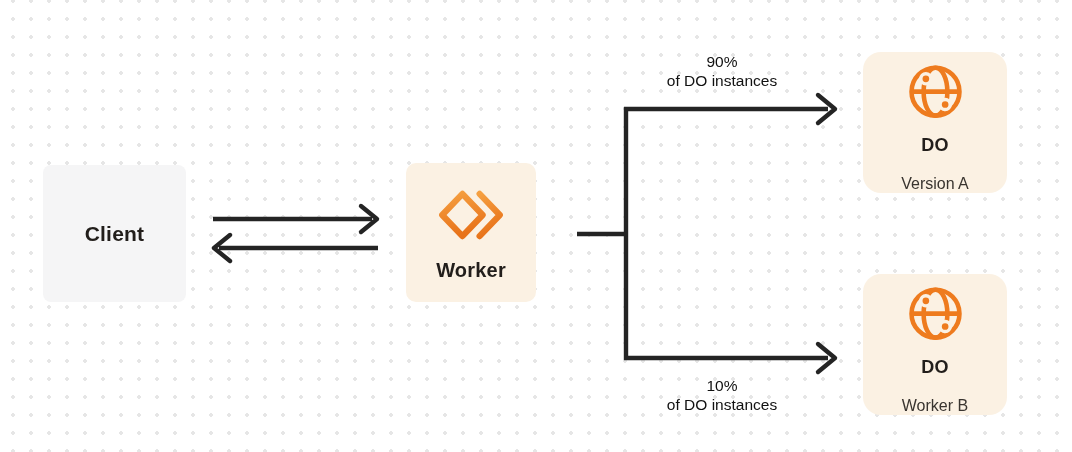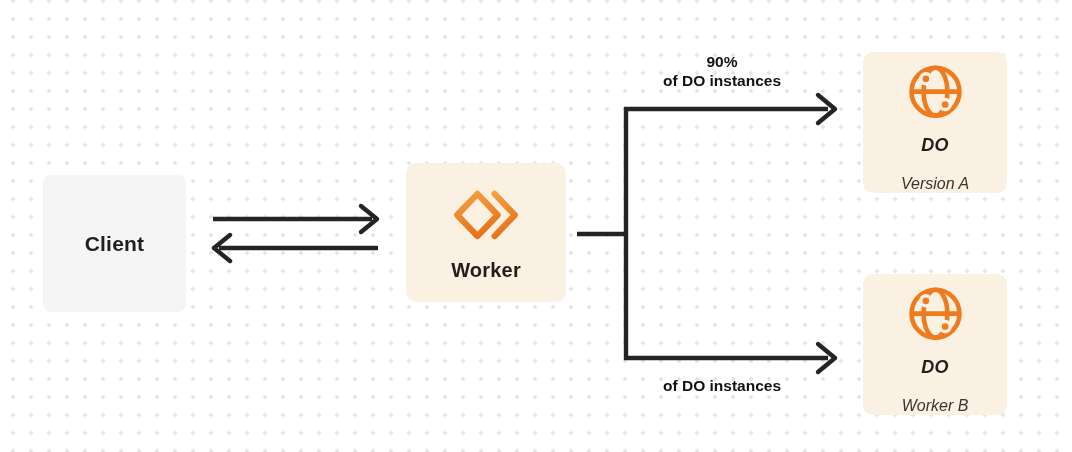--- a/index.html
+++ b/index.html
@@ -45,54 +45,53 @@
 
   .node {
     position: absolute;
     display: flex;
     flex-direction: column;
     align-items: center;
     justify-content: center;
   }
 
   .node-client {
-    left: 43px; top: 175px;
+    left: 43px; top: 165px;
     width: 143px; height: 137px;
     background: var(--c-box-gray);
     border-radius: 8px;
   }
   .node-client .big-label {
     font-size: 21px;
     font-weight: bold;
     color: var(--c-text-dark);
     letter-spacing: 0.2px;
   }
 
   .node-worker {
     left: 406px; top: 163px;
-    width: 160px; height: 139px;
+    width: 130px; height: 139px;
     background: var(--c-box-cream);
     border-radius: 10px;
     padding-top: 4px;
   }
   .node-worker .big-label {
     font-size: 20px;
     font-weight: bold;
     color: var(--c-text-dark);
     margin-top: 16px;
     letter-spacing: 0.2px;
   }
 
   .node-do {
     width: 144px; height: 141px;
     background: var(--c-box-cream);
-    border-radius: 10px;
+    border-radius: 18px;
     justify-content: flex-start;
     padding-top: 10px;
-    font-style: italic;
   }
   .node-do-a { left: 863px; top: 52px; }
   .node-do-b { left: 863px; top: 274px; }
   .node-do .do-title {
     font-size: 18px;
     font-weight: bold;
     color: var(--c-text-dark);
     margin-top: 14px;
     line-height: 1.15;
     letter-spacing: 0.2px;
@@ -103,21 +102,21 @@
     color: var(--c-text-muted);
     margin-top: 19px;
   }
 
   .split-label {
     position: absolute;
     left: 622px;
     width: 200px;
     text-align: center;
     font-size: 15.5px;
-    font-weight: bold;
+    font-weight: normal;
     color: #111111;
     line-height: 19px;
   }
   .split-label-top { top: 52px; }
   .split-label-bottom { top: 376px; }
 
   .icon-svg { display: block; }
 </style>
 </head>
 <body>
@@ -155,20 +154,21 @@
     </svg>
     <span class="big-label">Worker</span>
   </div>
 
   <div class="split-label split-label-top">
     <div>90%</div>
     <div>of DO instances</div>
   </div>
 
   <div class="split-label split-label-bottom">
+    <div>10%</div>
     <div>of DO instances</div>
   </div>
 
   <div class="node node-do node-do-a">
     <svg class="icon-svg" width="61" height="61" viewBox="0 0 48 48" aria-hidden="true">
       <g fill="none" stroke="var(--c-accent-orange)" stroke-width="3.7">
         <circle cx="24" cy="24" r="19.4"></circle>
         <ellipse cx="24" cy="24" rx="9.6" ry="19.4"></ellipse>
         <line x1="4.6" y1="24" x2="43.4" y2="24"></line>
       </g>

